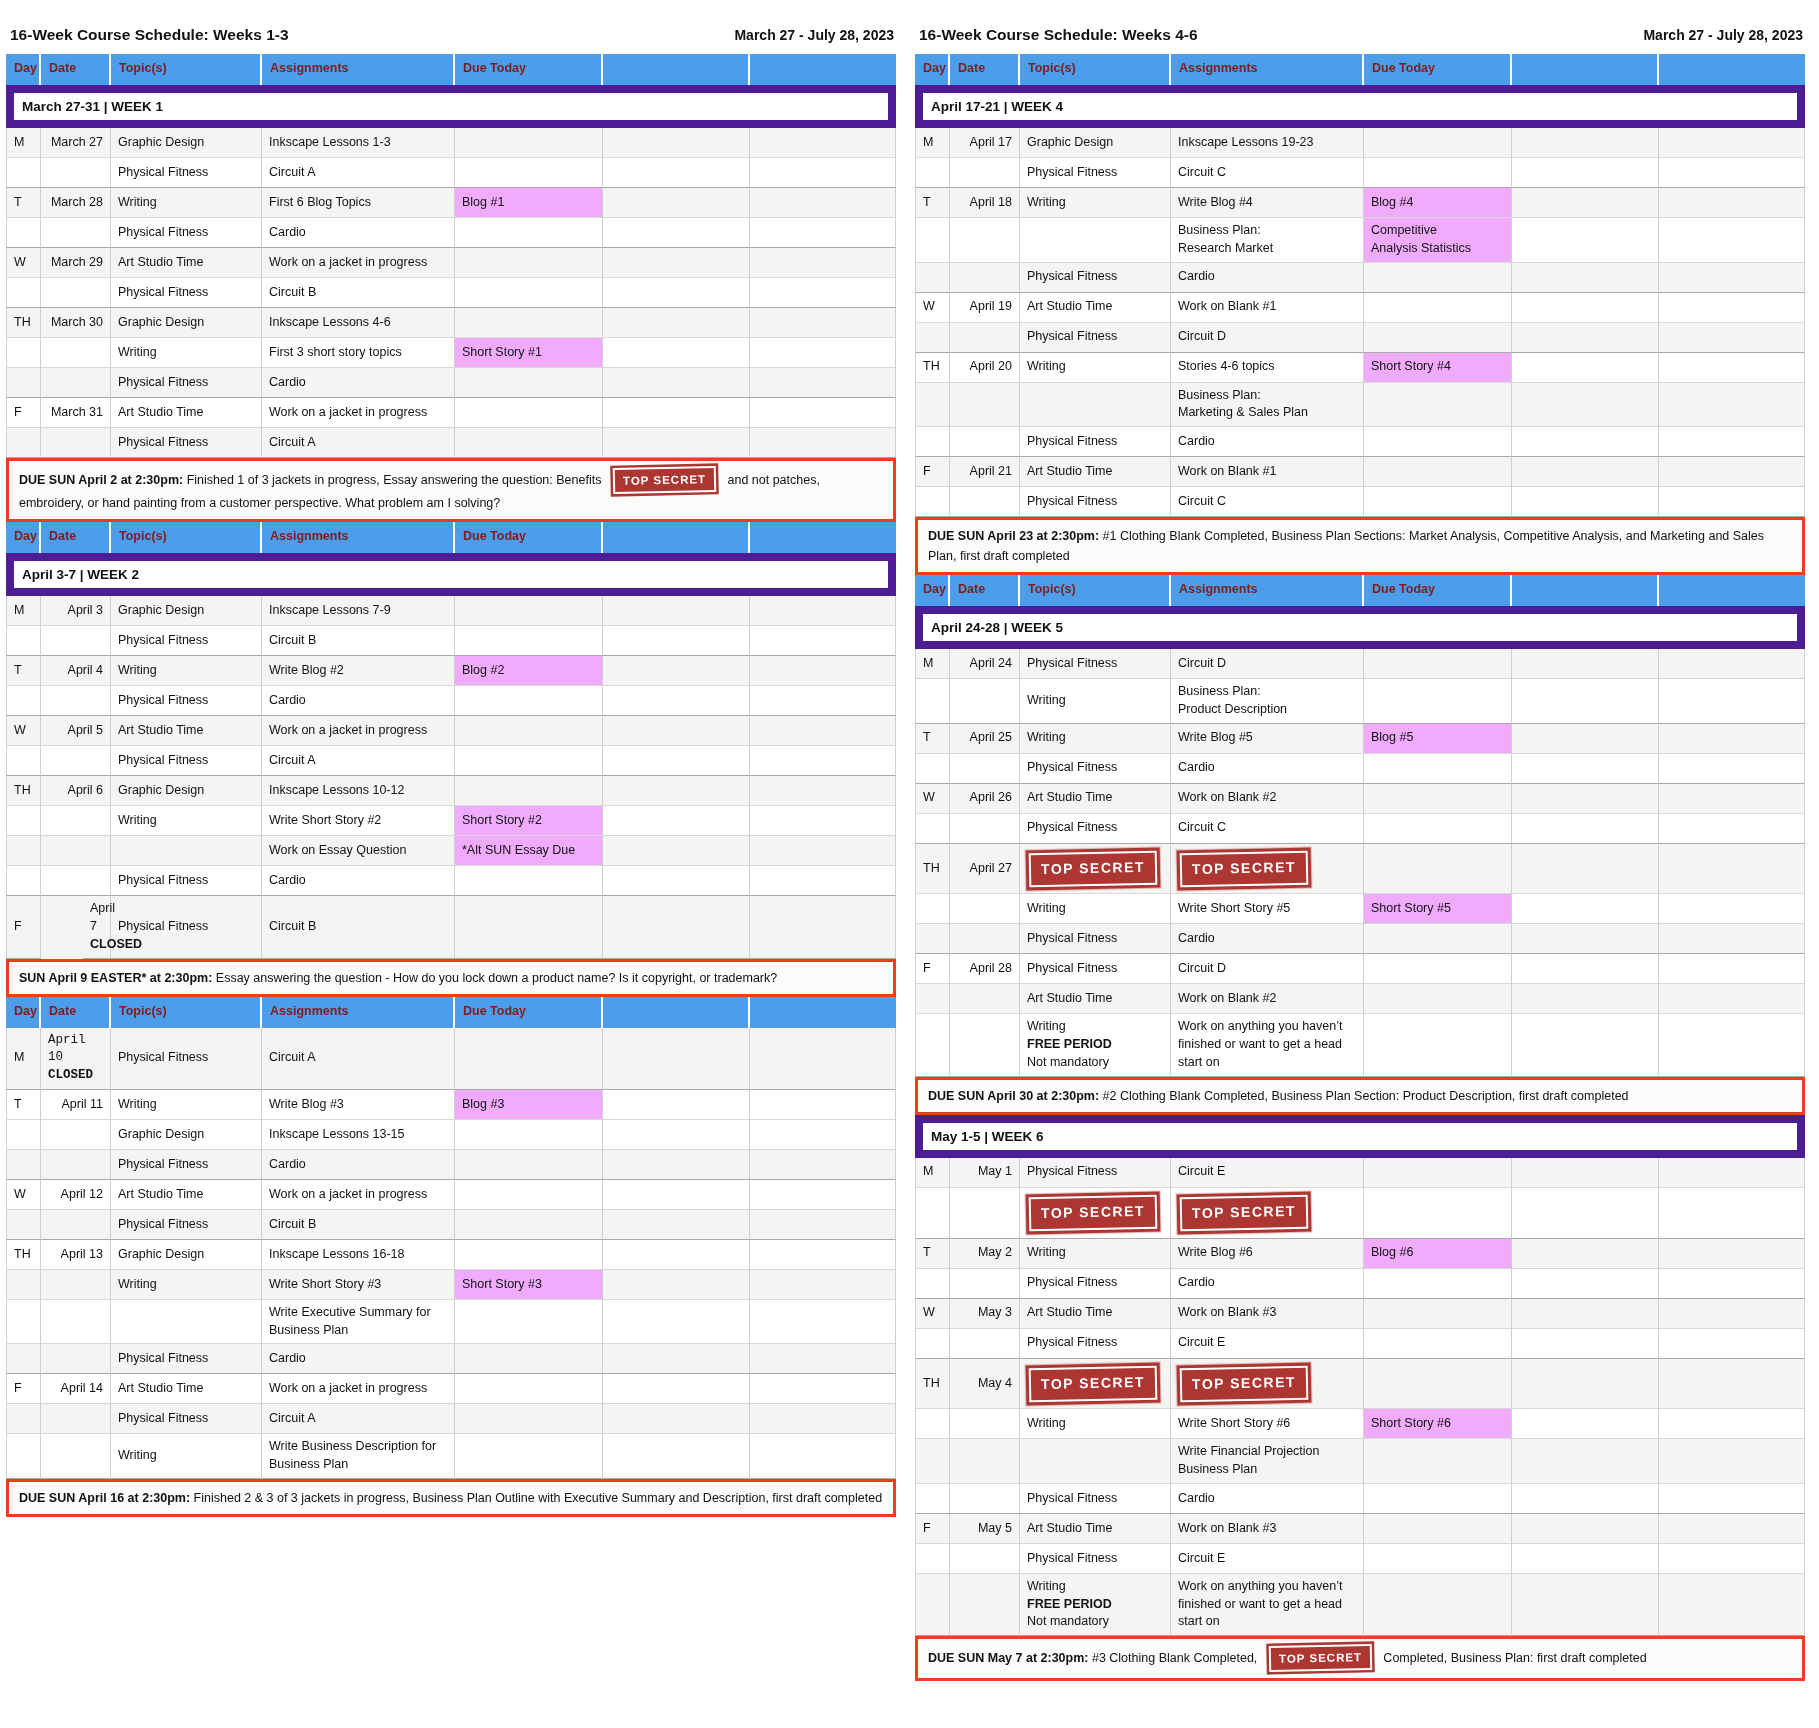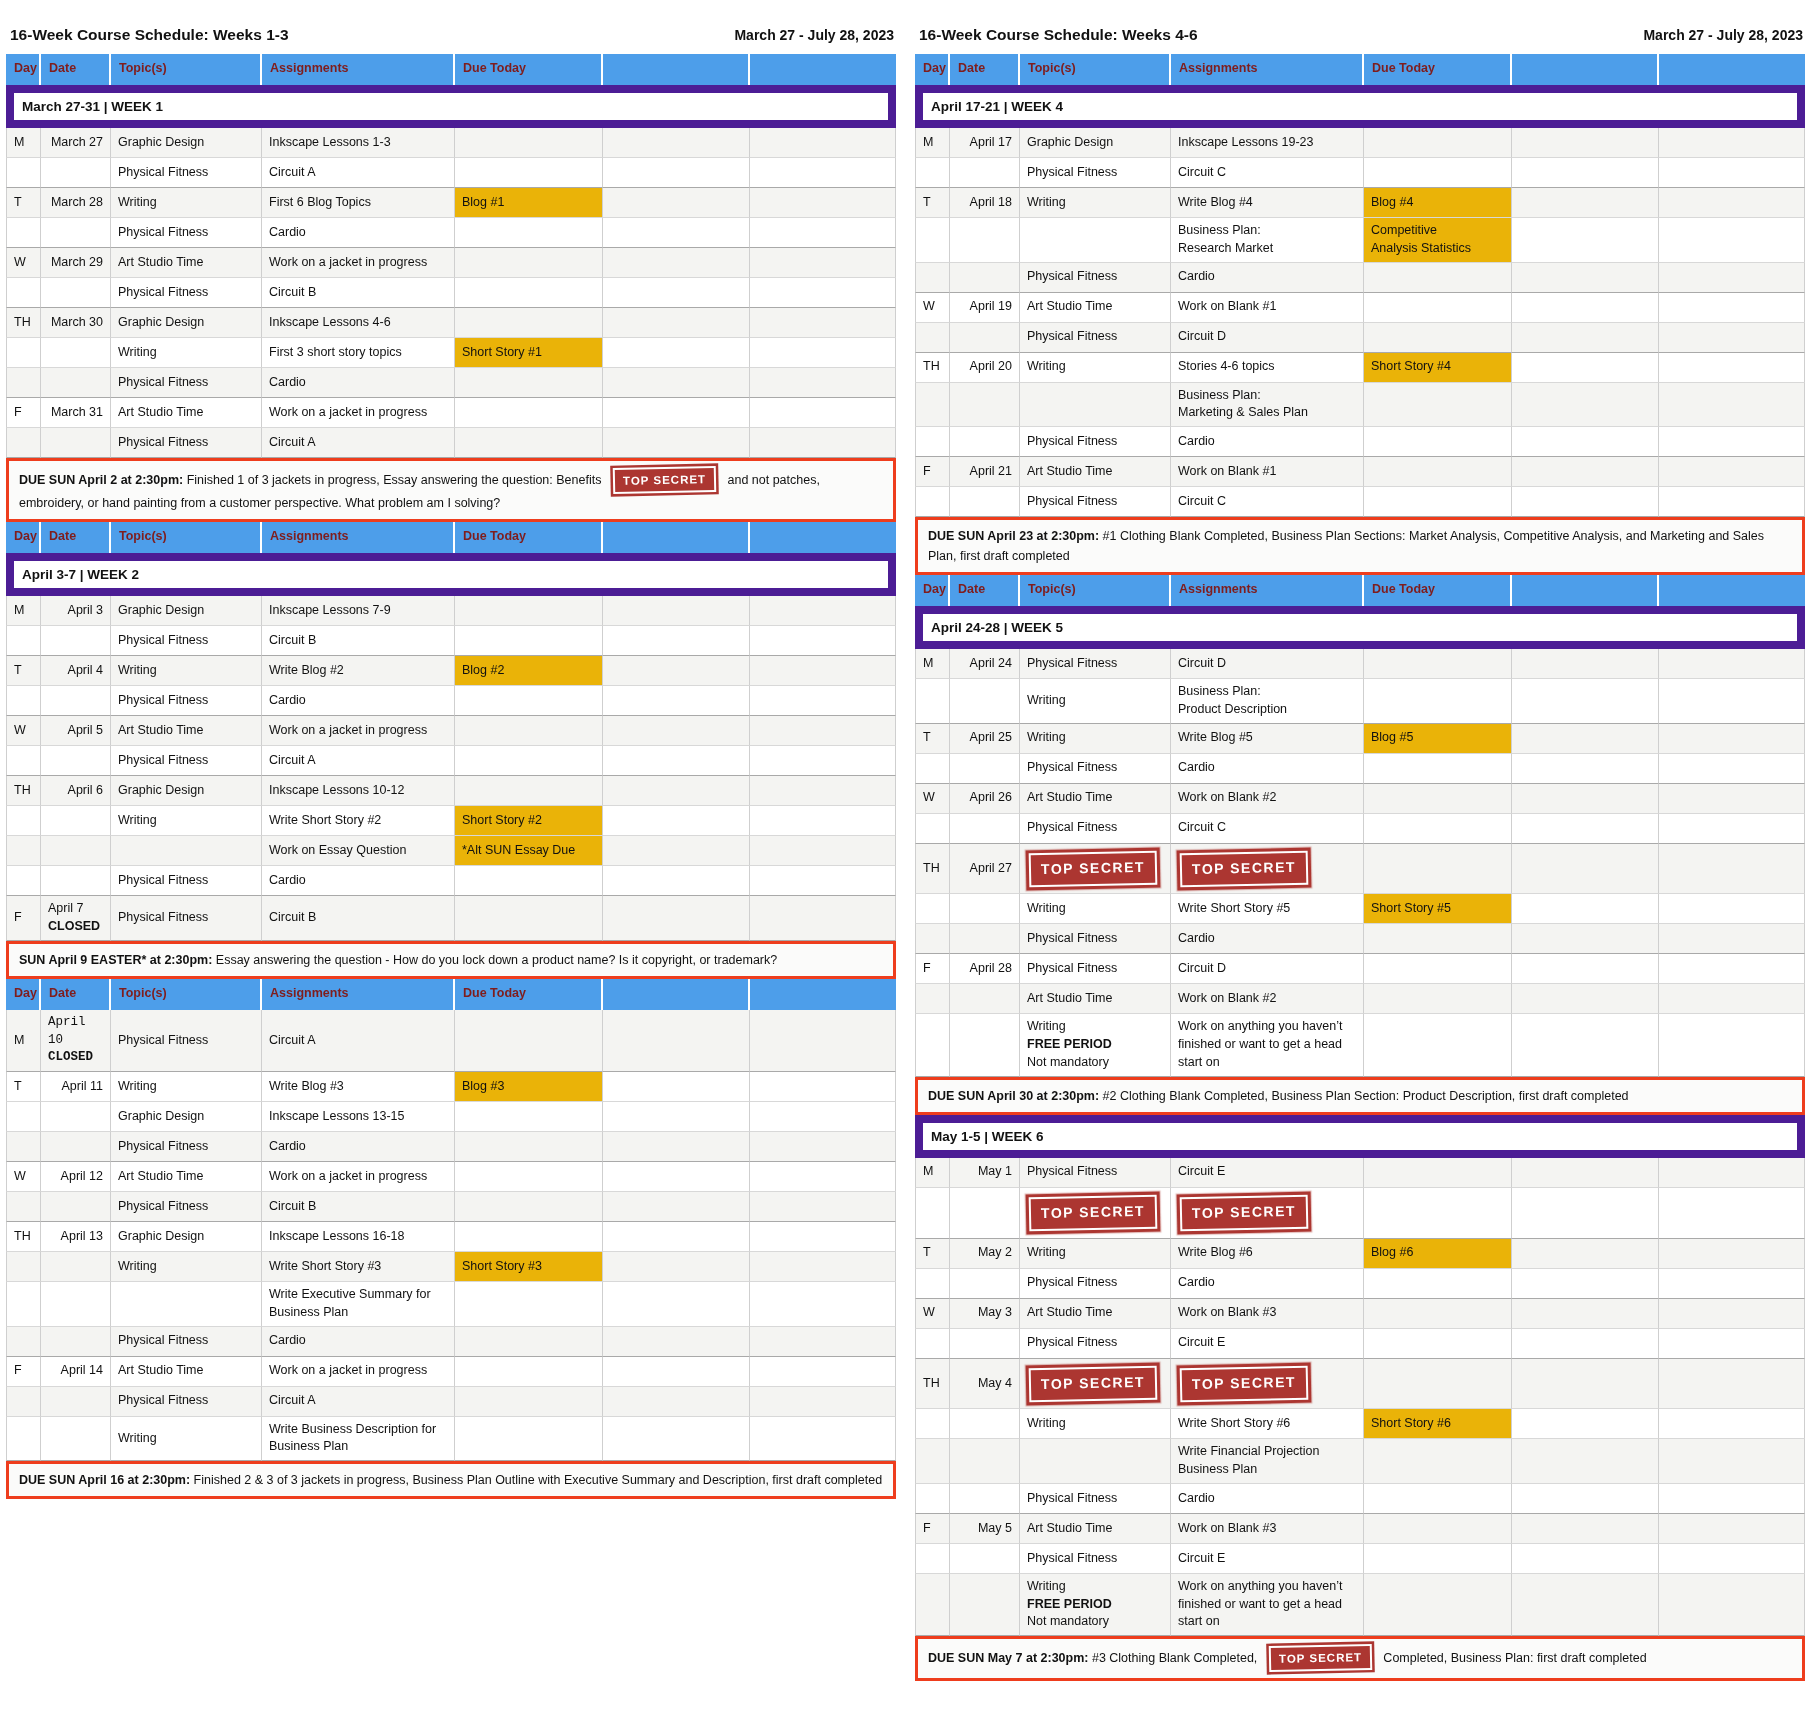--- a/index.html
+++ b/index.html
@@ -21,21 +21,21 @@
   .row{display:grid;grid-template-columns:35px 70px 151px 193px 148px 147px 146px;
     background:#fff;}
   .row.g{background:#F4F4F2;}
   .row .c{border-right:1px solid #cfcfcf;border-bottom:1px solid #d8d8d8;
     box-sizing:border-box;padding:4px 7px;font-size:12.5px;line-height:1.42;
     min-height:30px;display:flex;align-items:center;white-space:pre-line;}
   .row.sep .c{border-bottom:1px solid #a9a9a9;}
   .row .c:first-child{border-left:1px solid #cfcfcf;}
   .row .c.date{justify-content:flex-end;text-align:right;}
   .row .c.date.closedcell{justify-content:flex-start;text-align:left;}
-  .row .c.duehl{background:#eab308;}
+  .row .c.duehl{background:#f0abfc;}
   .topicwrap b{display:block;}
   .topicwrap .sub{display:block;}
   .stamp{display:inline-block;background:#AC3631;color:#fff;font-weight:bold;
     letter-spacing:1.5px;font-size:14px;padding:5px 10px;border:2px solid #fff;
     box-shadow:0 0 0 3px #AC3631, 0 0 1px 4px rgba(172,54,49,.35);
     transform:rotate(-1.2deg);white-space:nowrap;margin:4px 2px;}
   .note{border:3px solid #EE3D1D;background:#fbfbfa;font-size:12.5px;line-height:1.6;
     padding:6px 10px;box-sizing:border-box;margin:0;}
   .note b{font-weight:bold;}
   .note .stamp{font-size:11.5px;padding:2px 8px;letter-spacing:1px;margin:0 8px;
@@ -256,21 +256,21 @@
           <div class="c"></div>
           <div class="c date"></div>
           <div class="c">Physical Fitness</div>
           <div class="c">Cardio</div>
           <div class="c"></div>
           <div class="c"></div>
           <div class="c"></div>
         </div>
         <div class="row g sep">
           <div class="c">F</div>
-          <div class="c date closedcell" style="display: block;"><span>April 7</span><br><b>CLOSED</b></div>
+          <div class="c date closedcell" style="display: block; margin-left: 42px;"><span>April 7</span><br><b>CLOSED</b></div>
           <div class="c">Physical Fitness</div>
           <div class="c">Circuit B</div>
           <div class="c"></div>
           <div class="c"></div>
           <div class="c"></div>
         </div>
         <div class="note"><b>SUN April 9 EASTER* at 2:30pm:</b> Essay answering the question - How do you lock down a product name? Is it copyright, or trademark?</div>
         <div class="hdr">
           <div class="hc">Day</div>
           <div class="hc">Date</div>

